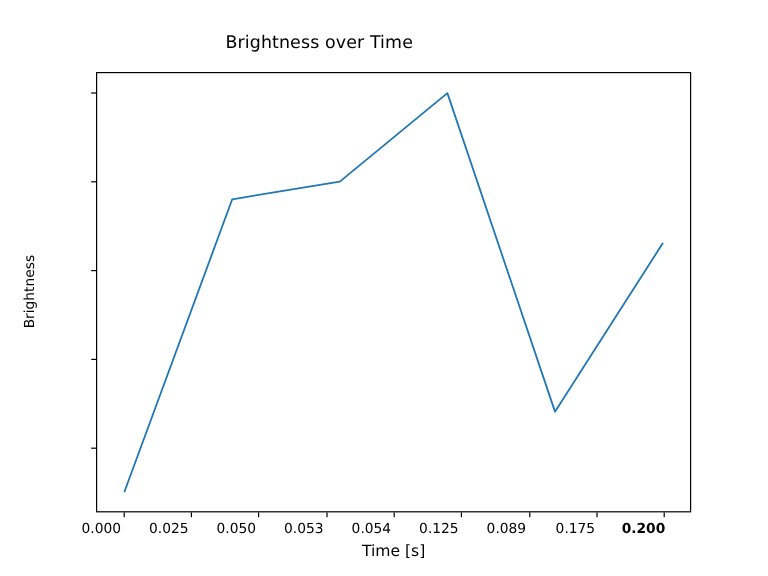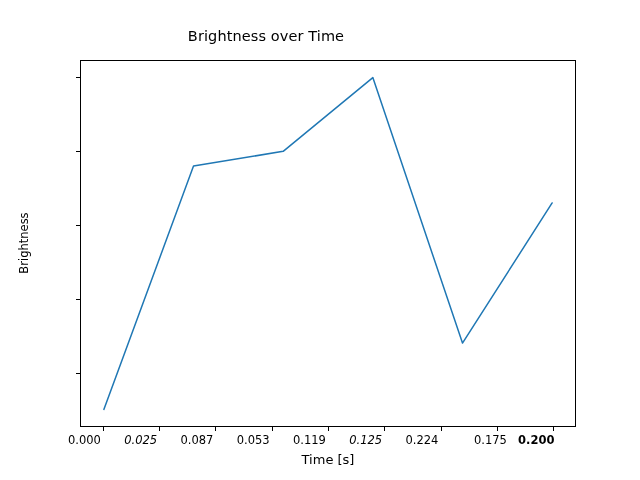--- a/index.html
+++ b/index.html
@@ -117,33 +117,33 @@
 
   <div id="ylabel-wrap">
     <div id="ylabel">Brightness</div>
   </div>
 
   <div id="xlabel">Time [s]</div>
 
 <div class="tick-mark-x" style="left: 102.955px;"></div>
     <div class="tick-label-x" style="left: 102.955px;">0.000</div>
     <div class="tick-mark-x" style="left: 159.216px;"></div>
-    <div class="tick-label-x" style="left: 159.216px; font-style: italic;">0.025</div>
+    <div class="tick-label-x" style="left: 159.216px;">0.025</div>
     <div class="tick-mark-x" style="left: 215.477px;"></div>
-    <div class="tick-label-x" style="left: 215.477px;">0.087</div>
+    <div class="tick-label-x" style="left: 215.477px;">0.050</div>
     <div class="tick-mark-x" style="left: 271.739px;"></div>
     <div class="tick-label-x" style="left: 271.739px;">0.053</div>
     <div class="tick-mark-x" style="left: 328px;"></div>
-    <div class="tick-label-x" style="left: 328px;">0.119</div>
+    <div class="tick-label-x" style="left: 328px;">0.054</div>
     <div class="tick-mark-x" style="left: 384.261px;"></div>
-    <div class="tick-label-x" style="left: 384.261px; font-style: italic;">0.125</div>
+    <div class="tick-label-x" style="left: 384.261px;">0.125</div>
     <div class="tick-mark-x" style="left: 440.523px;"></div>
-    <div class="tick-label-x" style="left: 440.523px;">0.224</div>
+    <div class="tick-label-x" style="left: 440.523px;">0.089</div>
     <div class="tick-mark-x" style="left: 496.784px;"></div>
-    <div class="tick-label-x" style="left: 509px;">0.175</div>
+    <div class="tick-label-x" style="left: 498px;">0.175</div>
     <div class="tick-mark-x" style="left: 553.045px;"></div>
     <div class="tick-label-x" style="left: 553.045px; font-weight: bold;">0.200</div>
     <div class="tick-mark-y" style="top: 373.247px;"></div>
     <div class="tick-mark-y" style="top: 299.106px;"></div>
     <div class="tick-mark-y" style="top: 224.965px;"></div>
     <div class="tick-mark-y" style="top: 150.823px;"></div>
     <div class="tick-mark-y" style="top: 76.6818px;"></div>
   </div>
 
 </body></html>

